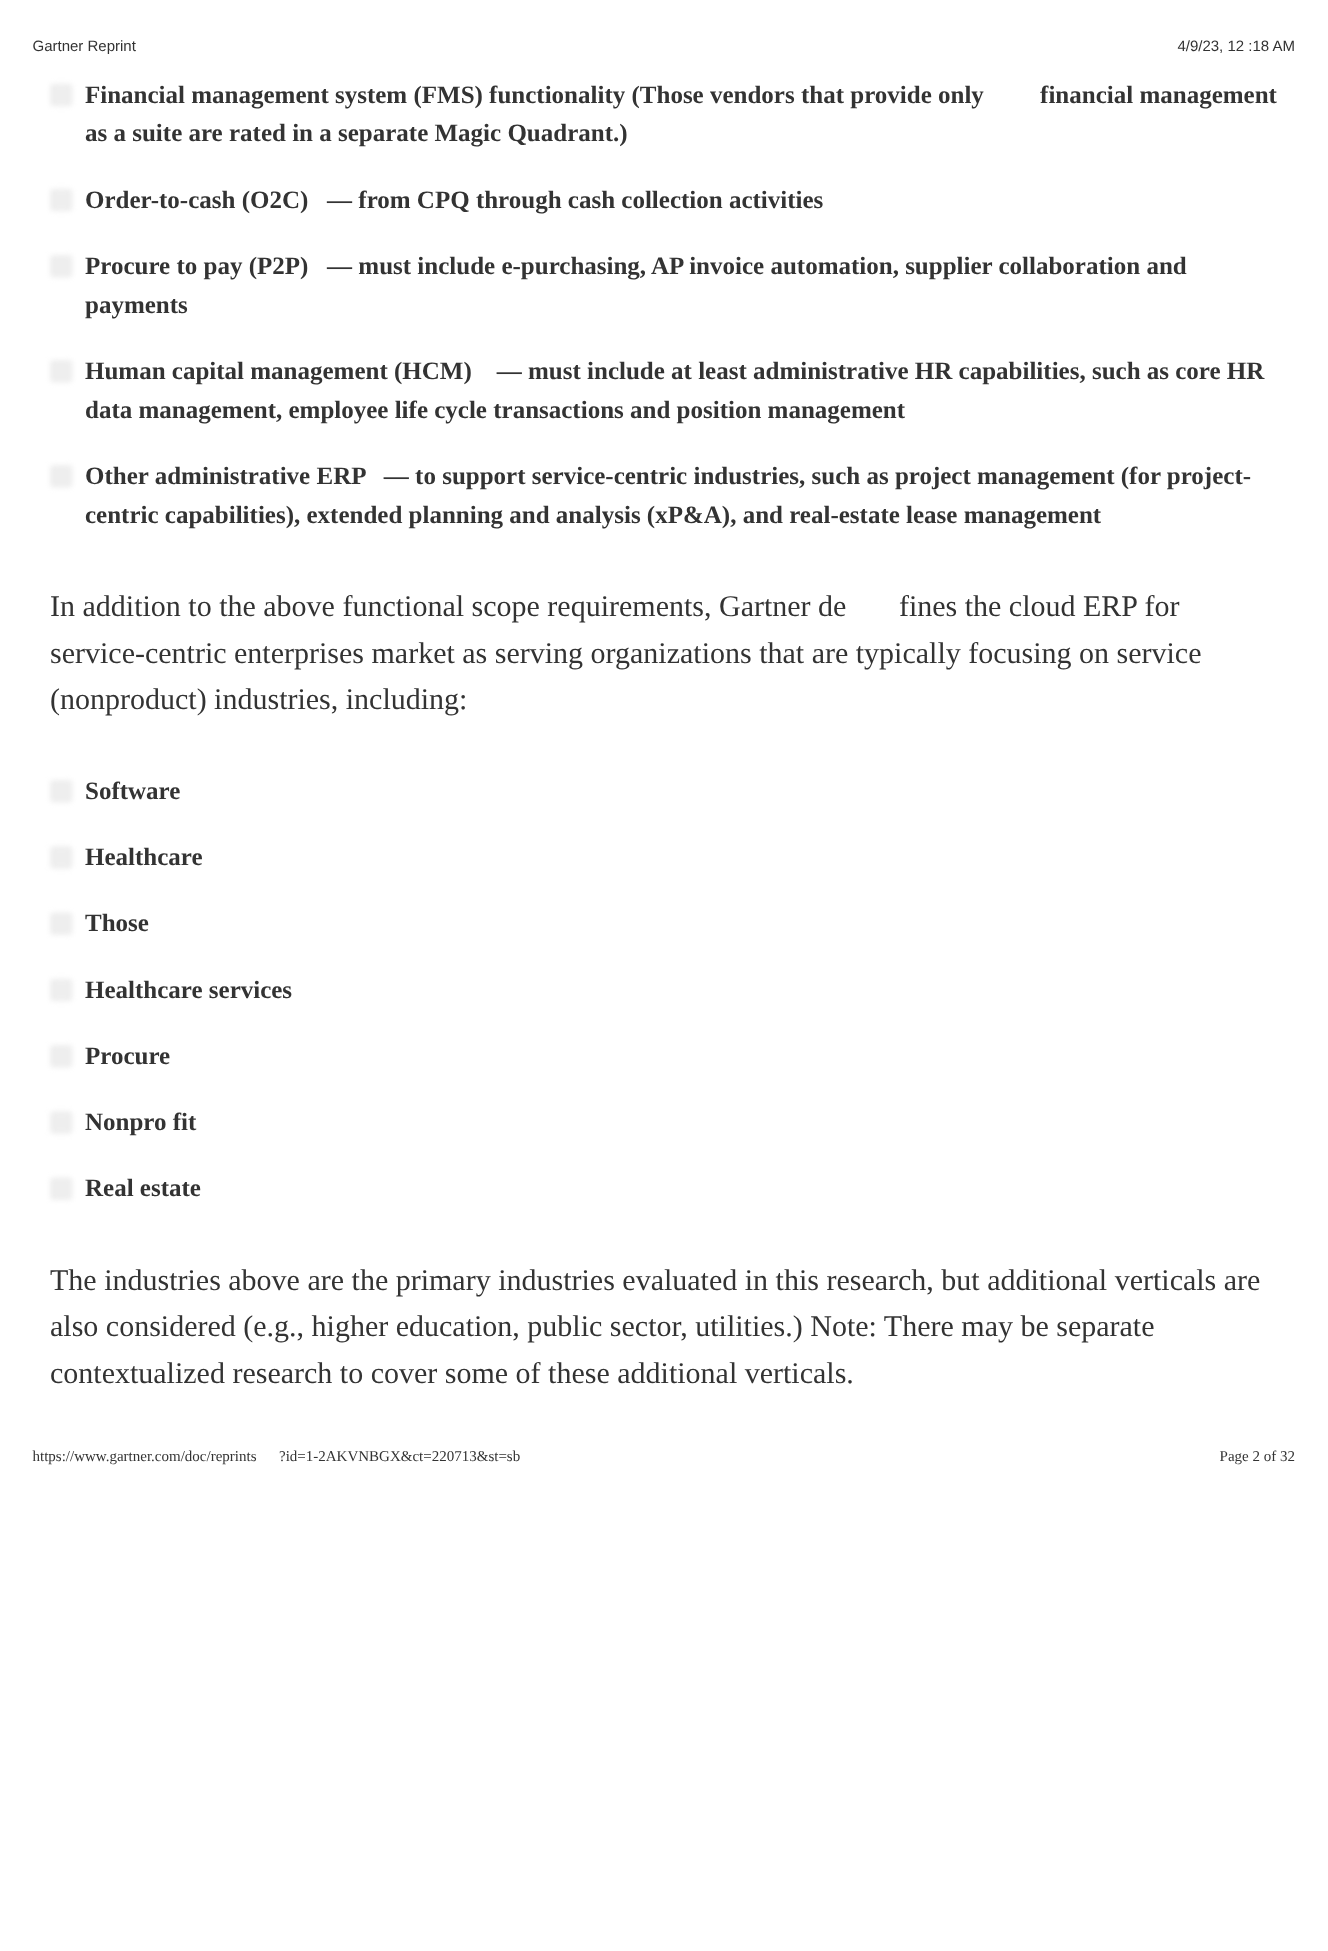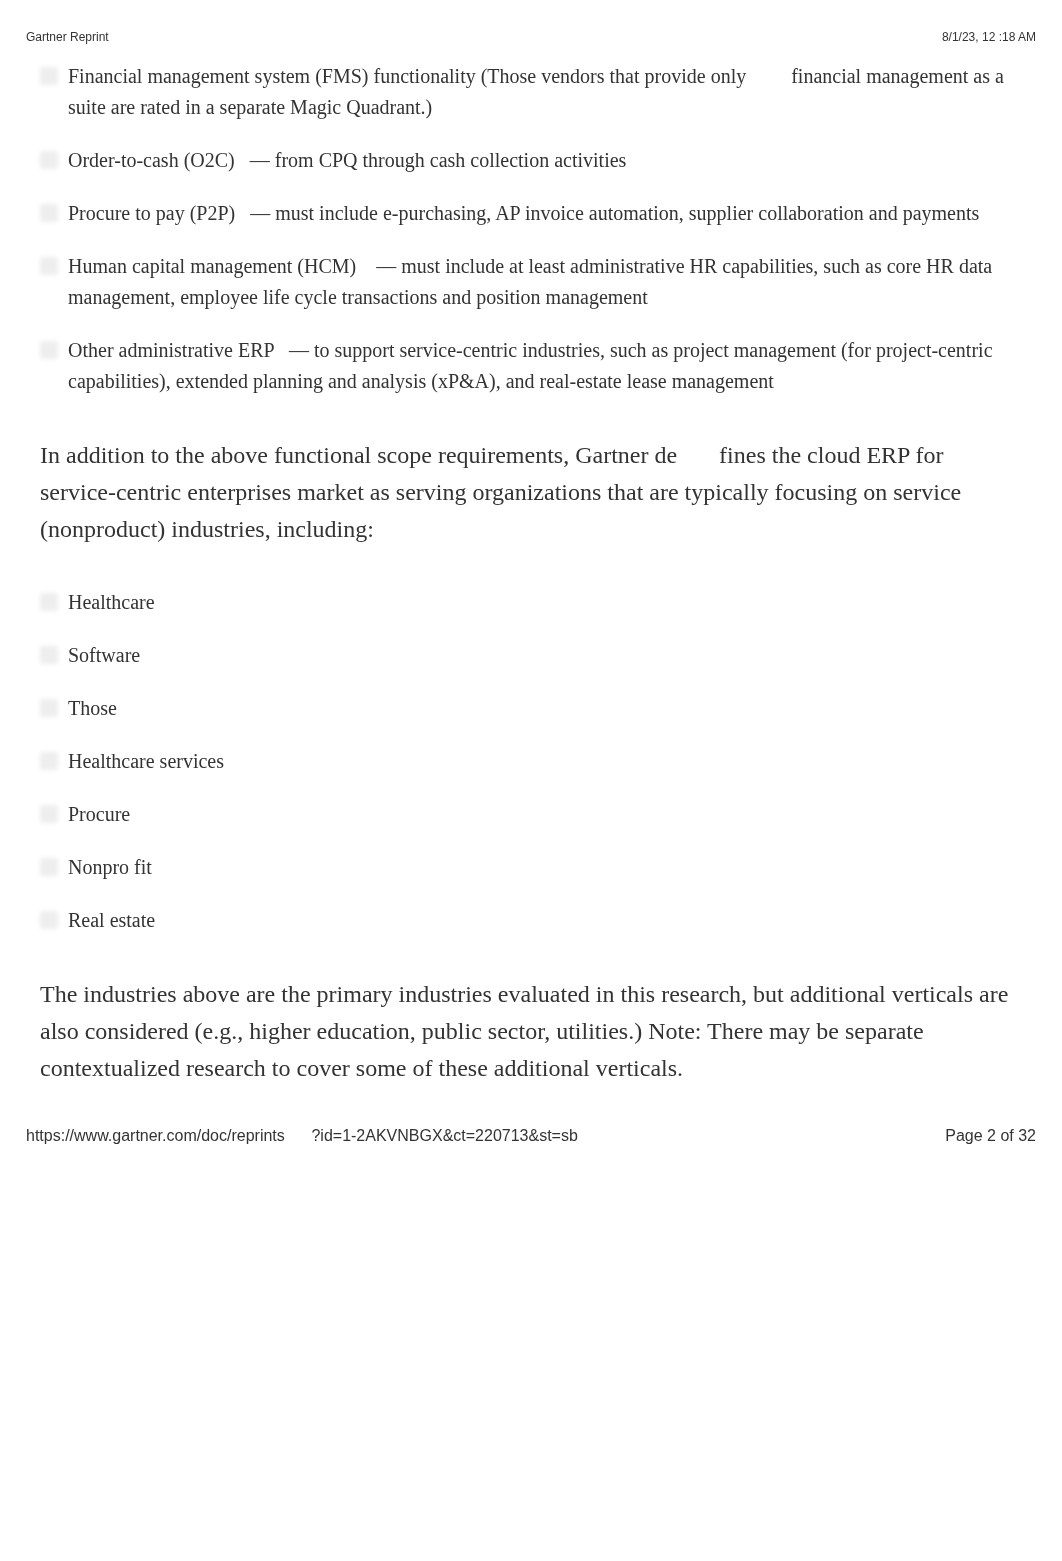--- a/index.html
+++ b/index.html
@@ -51,43 +51,44 @@
       height: 18px;
       background: #eeeeee;
       border-radius: 3px;
       filter: blur(2px);
       flex-shrink: 0;
       margin-top: 6px;
       margin-right: 10px;
     }
     .item-text {
       flex: 1;
+      font-weight: bold;
     }
     .para {
       font-size: 24px;
       line-height: 1.55;
       color: #333;
       margin-bottom: 38px;
     }
     .footer {
       display: flex;
       justify-content: space-between;
-      font-family: Liberation Sans, sans-serif;
-      font-size: 16px;
+      font-family: Liberation Serif, serif;
+      font-size: 12px;
       color: #333;
       margin-top: 40px;
     }
   </style>
 </head>
 <body>
 
 <div class="page">
   <div class="header">
     <span>Gartner Reprint</span>
-    <span>8/1/23, 12 :18 AM</span>
+    <span>4/9/23, 12 :18 AM</span>
   </div>
 
   <div class="content">
 
     <ul class="bullet-list">
       <li>
         <span class="bullet-marker"></span>
         <span class="item-text">Financial management system (FMS) functionality (Those vendors that provide only &nbsp;&nbsp;&nbsp;&nbsp;&nbsp;&nbsp;&nbsp; financial management as a suite are rated in a separate Magic Quadrant.)</span>
       </li>
       <li>
@@ -106,25 +107,25 @@
         <span class="bullet-marker"></span>
         <span class="item-text">Other administrative ERP &nbsp; — to support service-centric industries, such as project management (for project-centric capabilities), extended planning and analysis (xP&amp;A), and real-estate lease management</span>
       </li>
     </ul>
 
     <p class="para">In addition to the above functional scope requirements, Gartner de &nbsp;&nbsp;&nbsp;&nbsp;&nbsp; fines the cloud ERP for service-centric enterprises market as serving organizations that are typically focusing on service (nonproduct) industries, including:</p>
 
     <ul class="bullet-list">
       <li>
         <span class="bullet-marker"></span>
-        <span class="item-text">Healthcare</span>
+        <span class="item-text">Software</span>
       </li>
       <li>
         <span class="bullet-marker"></span>
-        <span class="item-text">Software</span>
+        <span class="item-text">Healthcare</span>
       </li>
       <li>
         <span class="bullet-marker"></span>
         <span class="item-text">Those</span>
       </li>
       <li>
         <span class="bullet-marker"></span>
         <span class="item-text">Healthcare services</span>
       </li>
       <li>

